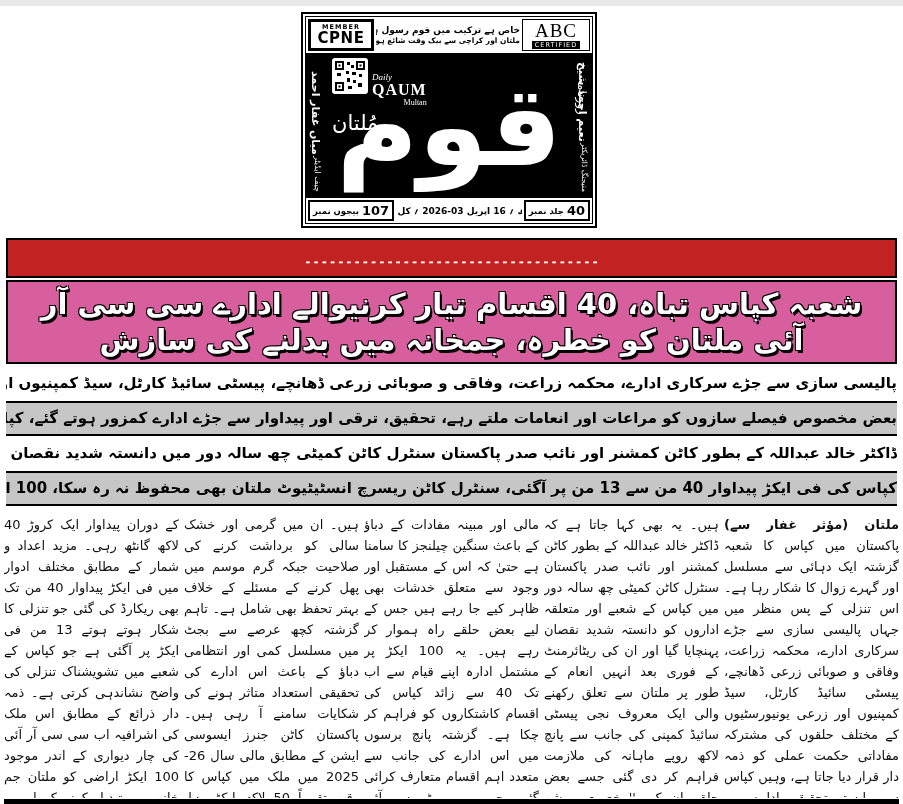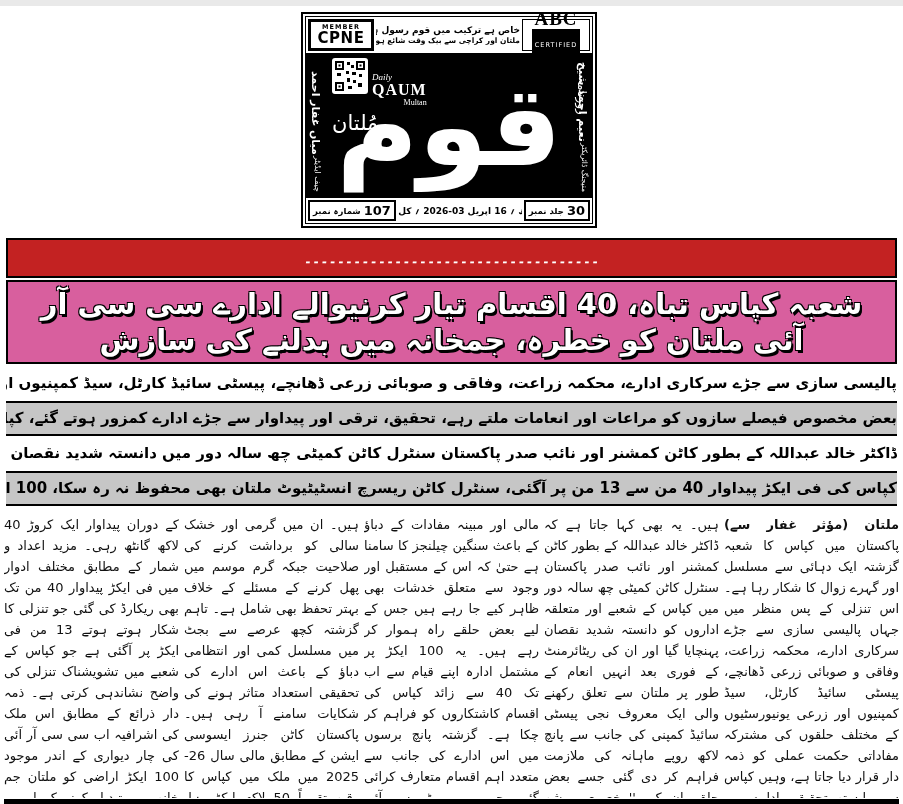--- a/index.html
+++ b/index.html
@@ -11,22 +11,22 @@
     border:2px solid #000;padding:2px;box-sizing:border-box;}
   .masthead-inner{border:1px solid #000;height:100%;box-sizing:border-box;display:flex;flex-direction:column;}
   .mast-top{flex:none;height:36px;display:flex;align-items:stretch;gap:2px;padding:2px;box-sizing:border-box;background:#fff;}
   .cpne-badge{width:60px;border:3px solid #000;display:flex;flex-direction:column;align-items:center;justify-content:center;line-height:1;}
   .cpne-member{font-size:6.5px;font-weight:bold;letter-spacing:1px;}
   .cpne-name{font-size:15px;font-weight:bold;letter-spacing:.5px;}
   .mast-slogan{flex:1;direction:rtl;text-align:center;display:flex;flex-direction:column;justify-content:center;line-height:1.25;overflow:hidden;}
   .slogan-l1{font-size:9px;font-weight:bold;white-space:nowrap;}
   .slogan-l2{font-size:7.5px;font-weight:bold;white-space:nowrap;}
   .abc-badge{width:66px;border:1px solid #000;display:flex;flex-direction:column;align-items:center;justify-content:center;line-height:1;}
-  .abc-name{font-family:"Liberation Serif",serif;font-size:19px;font-weight:bold;letter-spacing:1px;}
-  .abc-cert{background:#000;color:#fff;font-size:6.5px;letter-spacing:1px;padding:13px 3px;margin-top:1px;}
+  .abc-name{font-family:"Liberation Serif",serif;font-size:19px;font-weight:normal;letter-spacing:1px;}
+  .abc-cert{background:#000;color:#fff;font-size:6.5px;letter-spacing:1px;padding:1px 3px;margin-top:1px;}
   .mast-main{flex:1;background:#000;color:#fff;position:relative;overflow:hidden;}
   .qr{position:absolute;left:26px;top:5px;}
   .daily-block{position:absolute;left:66px;top:20px;font-family:"Liberation Serif",serif;line-height:1.05;}
   .daily-word{font-size:9px;font-style:italic;}
   .qaum-word{font-size:16px;font-weight:bold;letter-spacing:1px;font-family:Liberation Serif, serif;}
   .multan-word{font-size:8px;text-align:right;}
   .mast-city{position:absolute;left:26px;top:58px;font-size:21px;direction:rtl;}
   .mast-title{position:absolute;left:0;right:0;top:2px;bottom:0;display:flex;align-items:center;justify-content:center;
     font-size:112px;font-weight:bold;direction:rtl;line-height:1;}
   .rooznama{position:absolute;right:3px;top:24px;writing-mode:vertical-rl;font-size:12px;direction:rtl;}
@@ -125,27 +125,27 @@
           <span class="md-name">نعیم احمد شیخ</span>
         </div>
         <div class="ce-block">
           <span class="ce-title">چیف ایڈیٹر</span>
           <span class="ce-name">میاں غفار احمد</span>
         </div>
       </div>
 
       <div class="date-bar">
         <div class="date-cell">
-          <span class="date-num">30</span>
+          <span class="date-num">40</span>
           <span class="date-label">جلد نمبر</span>
         </div>
         <div class="date-mid">جمعرات 27 شوال 1447ھ ؍ 16 اپریل 03-2026 ؍ کل صفحات 8 قیمت 30 روپے</div>
         <div class="date-cell">
           <span class="date-num">107</span>
-          <span class="date-label">شمارہ نمبر</span>
+          <span class="date-label">بیجوں نمبر</span>
         </div>
       </div>
 
     </div>
   </div>
 
   <div class="banner">
     <span class="banner-dots">۔۔۔۔۔۔۔۔۔۔۔۔۔۔۔۔۔۔</span>
     <span class="banner-dots">۔۔۔۔۔۔۔۔۔۔۔۔۔۔۔۔۔۔</span>
   </div>

